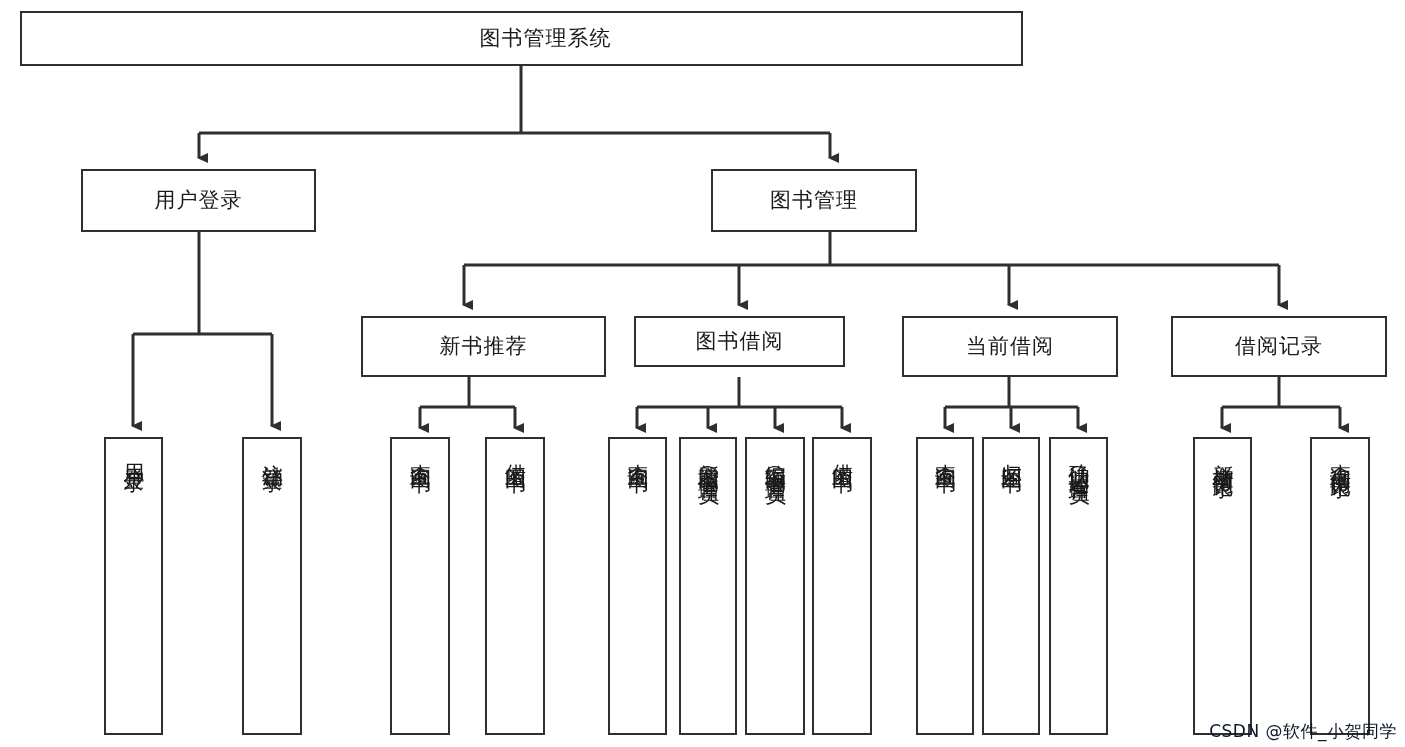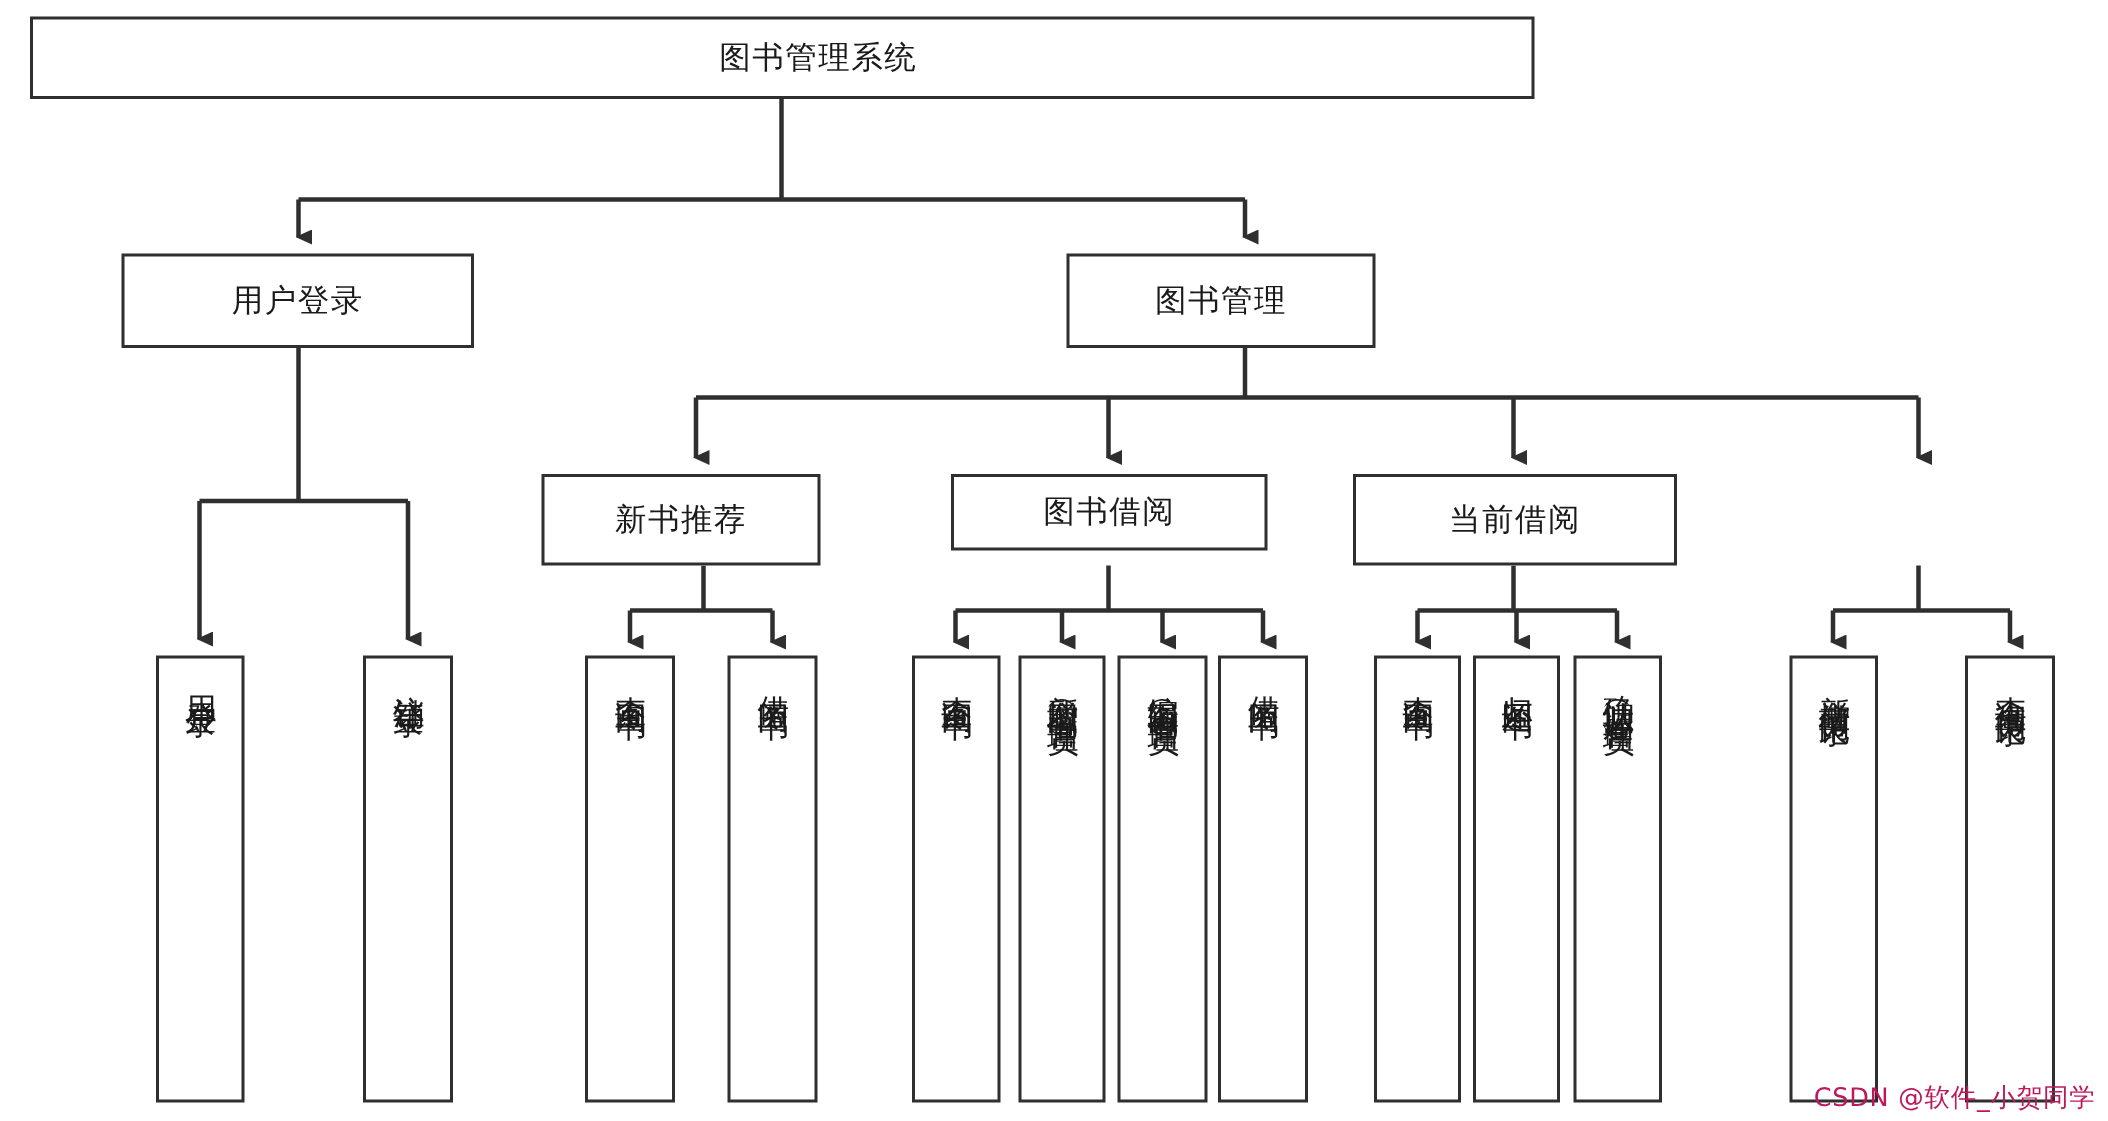--- a/index.html
+++ b/index.html
@@ -62,21 +62,21 @@
     font-size: 21px;
     line-height: 1.0;
     letter-spacing: 3px;
     white-space: nowrap;
   }
   .watermark {
     position: absolute;
     right: 8px;
     bottom: 4px;
     font-size: 17px;
-    color: #be185d;
+    color: #0f172a;
     letter-spacing: 0.5px;
     z-index: 6;
     white-space: nowrap;
     pointer-events: none;
   }
 </style>
 </head>
 <body>
 
 <div id="diagram-root">
@@ -135,29 +135,32 @@
     <span class="node-label">图书管理系统</span>
   </div>
 
   <div class="node horiz" style="left:81px; top:169px; width:235px; height:63px;">
     <span class="node-label">用户登录</span>
   </div>
   <div class="node horiz" style="left:711px; top:169px; width:206px; height:63px;">
     <span class="node-label">图书管理</span>
   </div>
 
-  <div class="node horiz" style="left:361px; top:316px; width:186px; height:61px;">
+  <div class="node horiz" style="left:361px; top:316px; width:245px; height:61px;">
     <span class="node-label">新书推荐</span>
   </div>
   <div class="node horiz" style="left:634px; top:316px; width:211px; height:51px;">
     <span class="node-label">图书借阅</span>
   </div>
   <div class="node horiz" style="left:902px; top:316px; width:216px; height:61px;">
     <span class="node-label">当前借阅</span>
   </div>
+  <div class="node horiz" style="left:1171px; top:316px; width:216px; height:61px;">
+    <span class="node-label">借阅记录</span>
+  </div>
 
   <div class="node vert" style="left:104px; top:437px; width:59px; height:298px;">
     <span class="node-label">用户登录</span>
   </div>
   <div class="node vert" style="left:242px; top:437px; width:60px; height:298px;">
     <span class="node-label">注销登录</span>
   </div>
 
   <div class="node vert" style="left:390px; top:437px; width:60px; height:298px;">
     <span class="node-label">查询图书</span>

